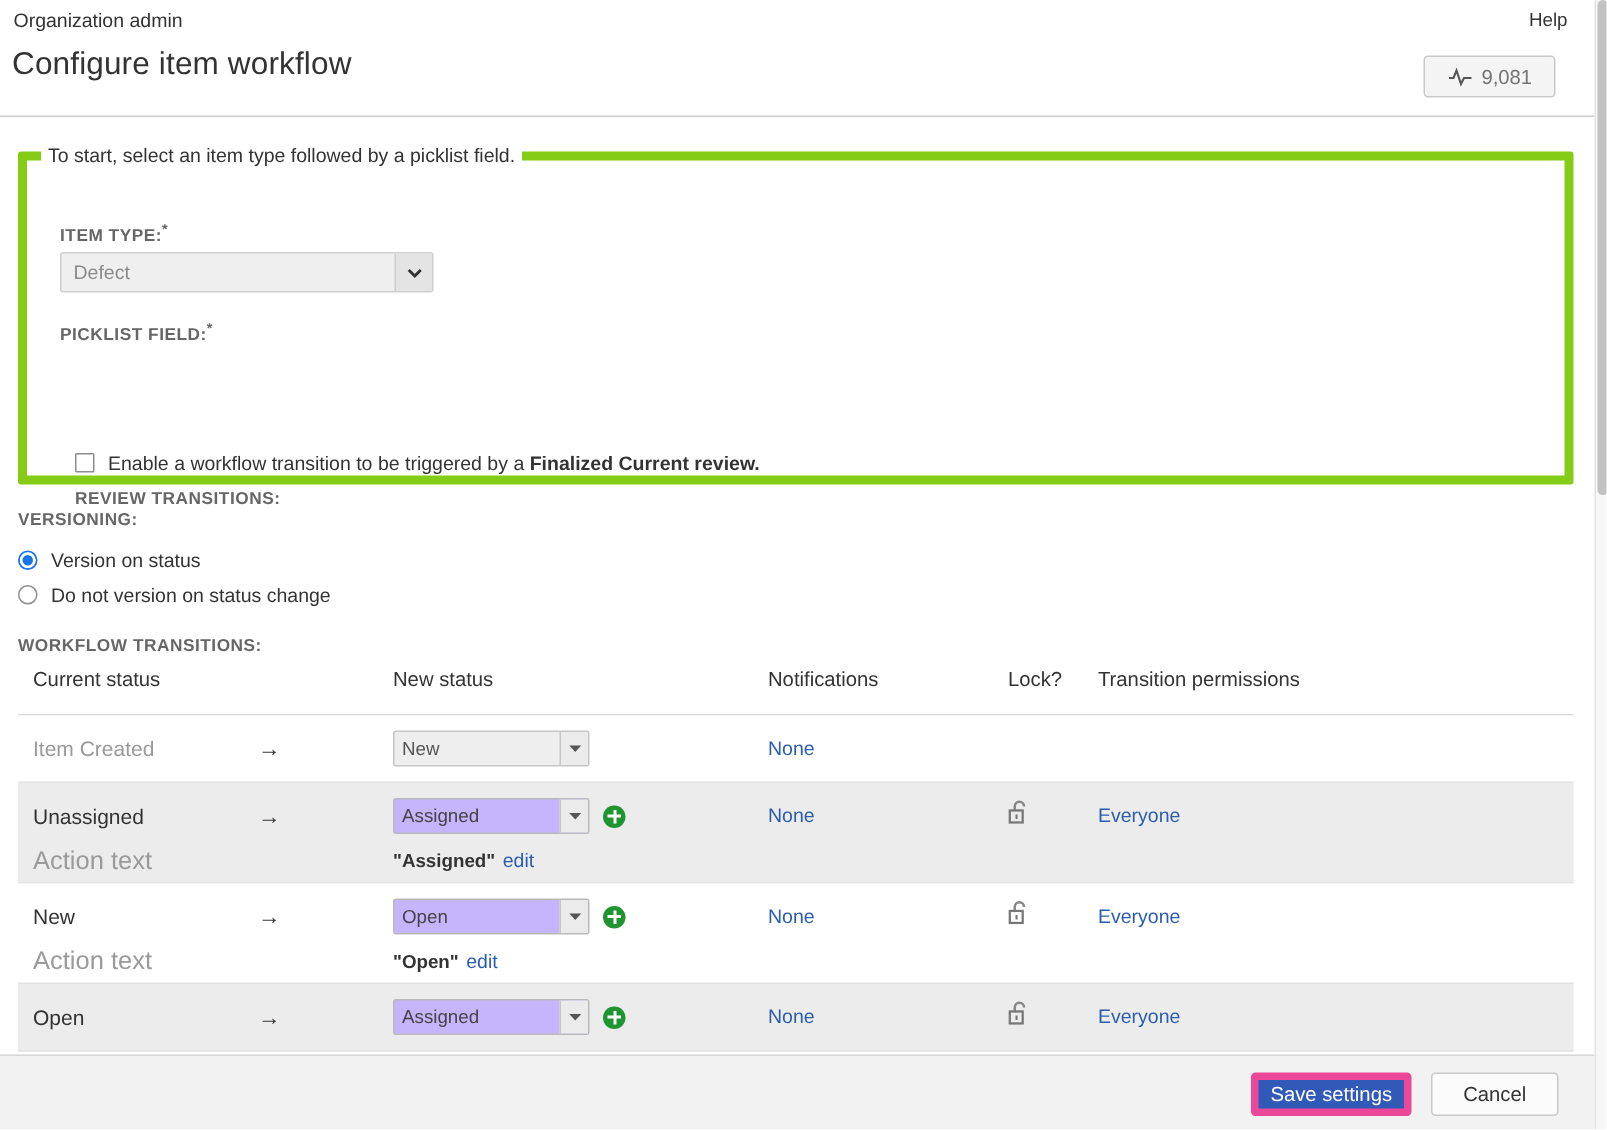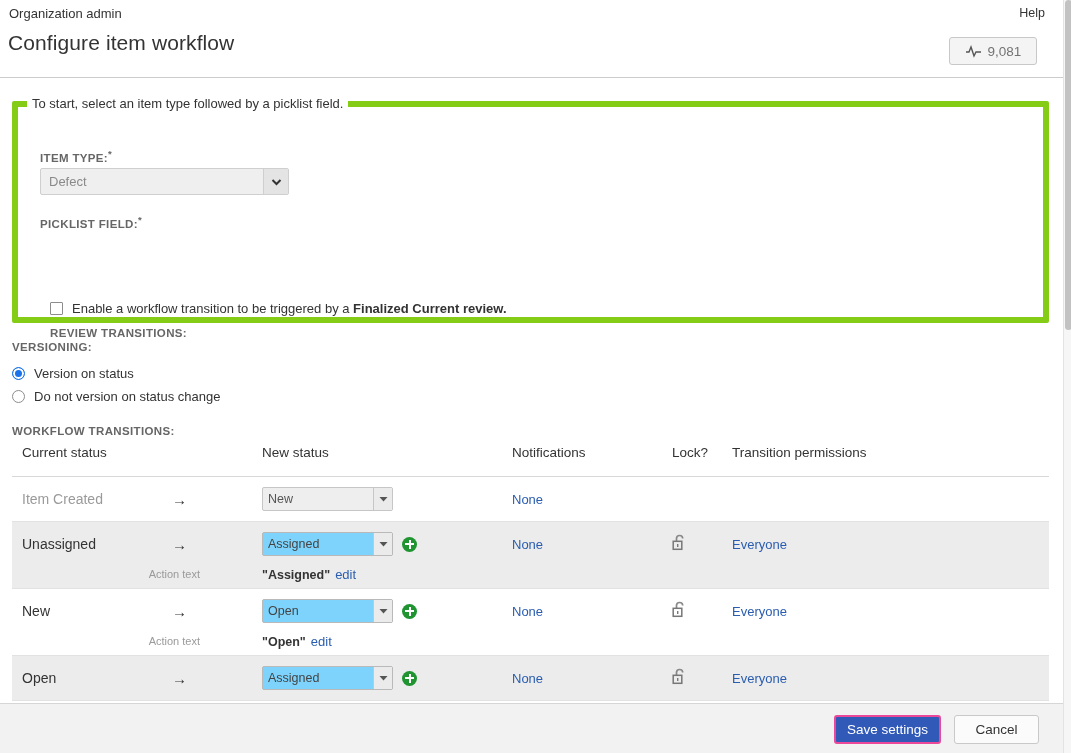--- a/index.html
+++ b/index.html
@@ -200,21 +200,21 @@
     color: #333333;
   }
   .newcell {
     width: 250px;
     display: flex; align-items: center; gap: 9px;
   }
   .tsel {
     width: 131px; height: 24px;
     border: 1px solid #b9b9b9;
     border-radius: 2px;
-    background: #7dd3fc;
+    background: #c4b5fd;
     display: flex;
   }
   .tsel.disabled { background: #eeeeee; border-color: #c6c6c6; }
   .tsel .tval {
     flex: 1;
     display: flex; align-items: center;
     padding-left: 5px;
     font-size: 12.5px;
     color: #444444;
     overflow: hidden; white-space: nowrap;
@@ -245,23 +245,23 @@
   .lnk {
     color: #2a5db0;
     font-size: 13px;
     text-decoration: none;
     cursor: pointer;
   }
 
   .act-label {
     width: 250px;
     padding-left: 10px;
-    text-align: right;
+    text-align: left;
     padding-right: 62px;
-    font-size: 11px;
+    font-size: 17px;
     color: #9a9a9a;
   }
   .act-val {
     font-size: 12.5px;
     color: #333333;
     font-weight: bold;
   }
   .act-edit { margin-left: 5px; text-align: right; }
 
   
@@ -275,21 +275,21 @@
     position: absolute; top: 11px;
     height: 29px;
     border-radius: 3px;
     font-size: 13.5px;
     display: flex; align-items: center; justify-content: center;
     cursor: pointer;
   }
   .btn-save {
     right: 122px; width: 107px;
     background: #3159b8; color: #ffffff;
-    border: 2px solid #ec4899;
+    border: 5px solid #ec4899;
   }
   .btn-cancel {
     right: 24px; width: 85px;
     background: #fbfbfb; color: #333333;
     border: 1px solid #c9c9c9;
   }
 
   
   .vscroll {
     position: absolute; top: 0; right: 0;

